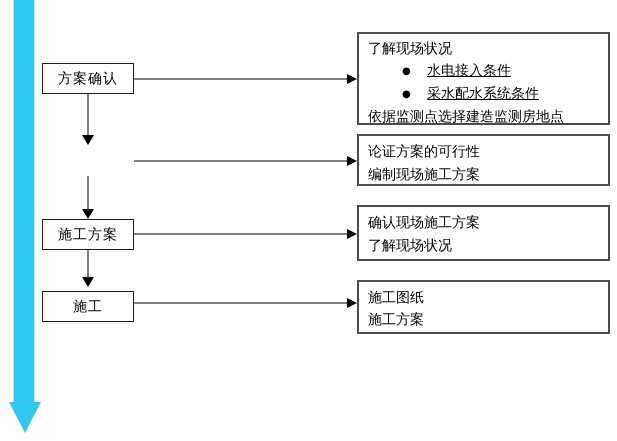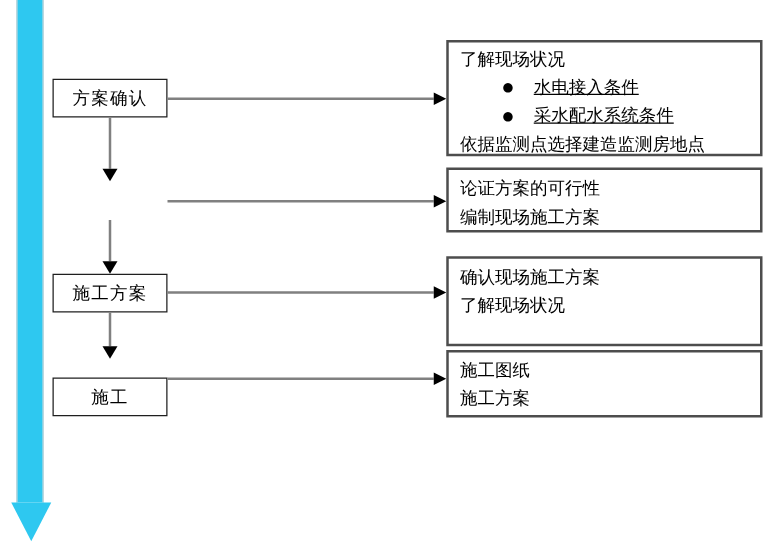--- a/index.html
+++ b/index.html
@@ -70,21 +70,21 @@
     <div class="cyan-shaft"></div>
     <div class="cyan-head"></div>
   </div>
 
   <div class="step-box" style="top:63px">
       <span>方案确认</span>
     </div>
   <div class="step-box" style="top:219px">
       <span>施工方案</span>
     </div>
-  <div class="step-box" style="top:302px">
+  <div class="step-box" style="top:291px">
       <span>施工</span>
     </div>
 
   <div>
     <div class="v-line" style="top:94px;height:41px"></div>
     <div class="v-head" style="top:135px"></div>
   </div>
   <div>
     <div class="v-line" style="top:176px;height:33px"></div>
     <div class="v-head" style="top:209px"></div>
@@ -120,21 +120,21 @@
       <span class="bullet-glyph">●</span><span>采水配水系统条件</span>
     </div>
     <div class="detail-line"><span>依据监测点选择建造监测房地点</span></div>
   </div>
 
   <div class="detail-box" style="top:134px;height:52px;padding-top:4px">
     <div class="detail-line two"><span>论证方案的可行性</span></div>
     <div class="detail-line two"><span>编制现场施工方案</span></div>
   </div>
 
-  <div class="detail-box" style="top:205px;height:72px;padding-top:4px">
+  <div class="detail-box" style="top:205px;height:56px;padding-top:4px">
     <div class="detail-line two"><span>确认现场施工方案</span></div>
     <div class="detail-line two"><span>了解现场状况</span></div>
   </div>
 
   <div class="detail-box" style="top:280px;height:54px;padding-top:4px">
     <div class="detail-line"><span>施工图纸</span></div>
     <div class="detail-line"><span>施工方案</span></div>
   </div>
 
 </div>

